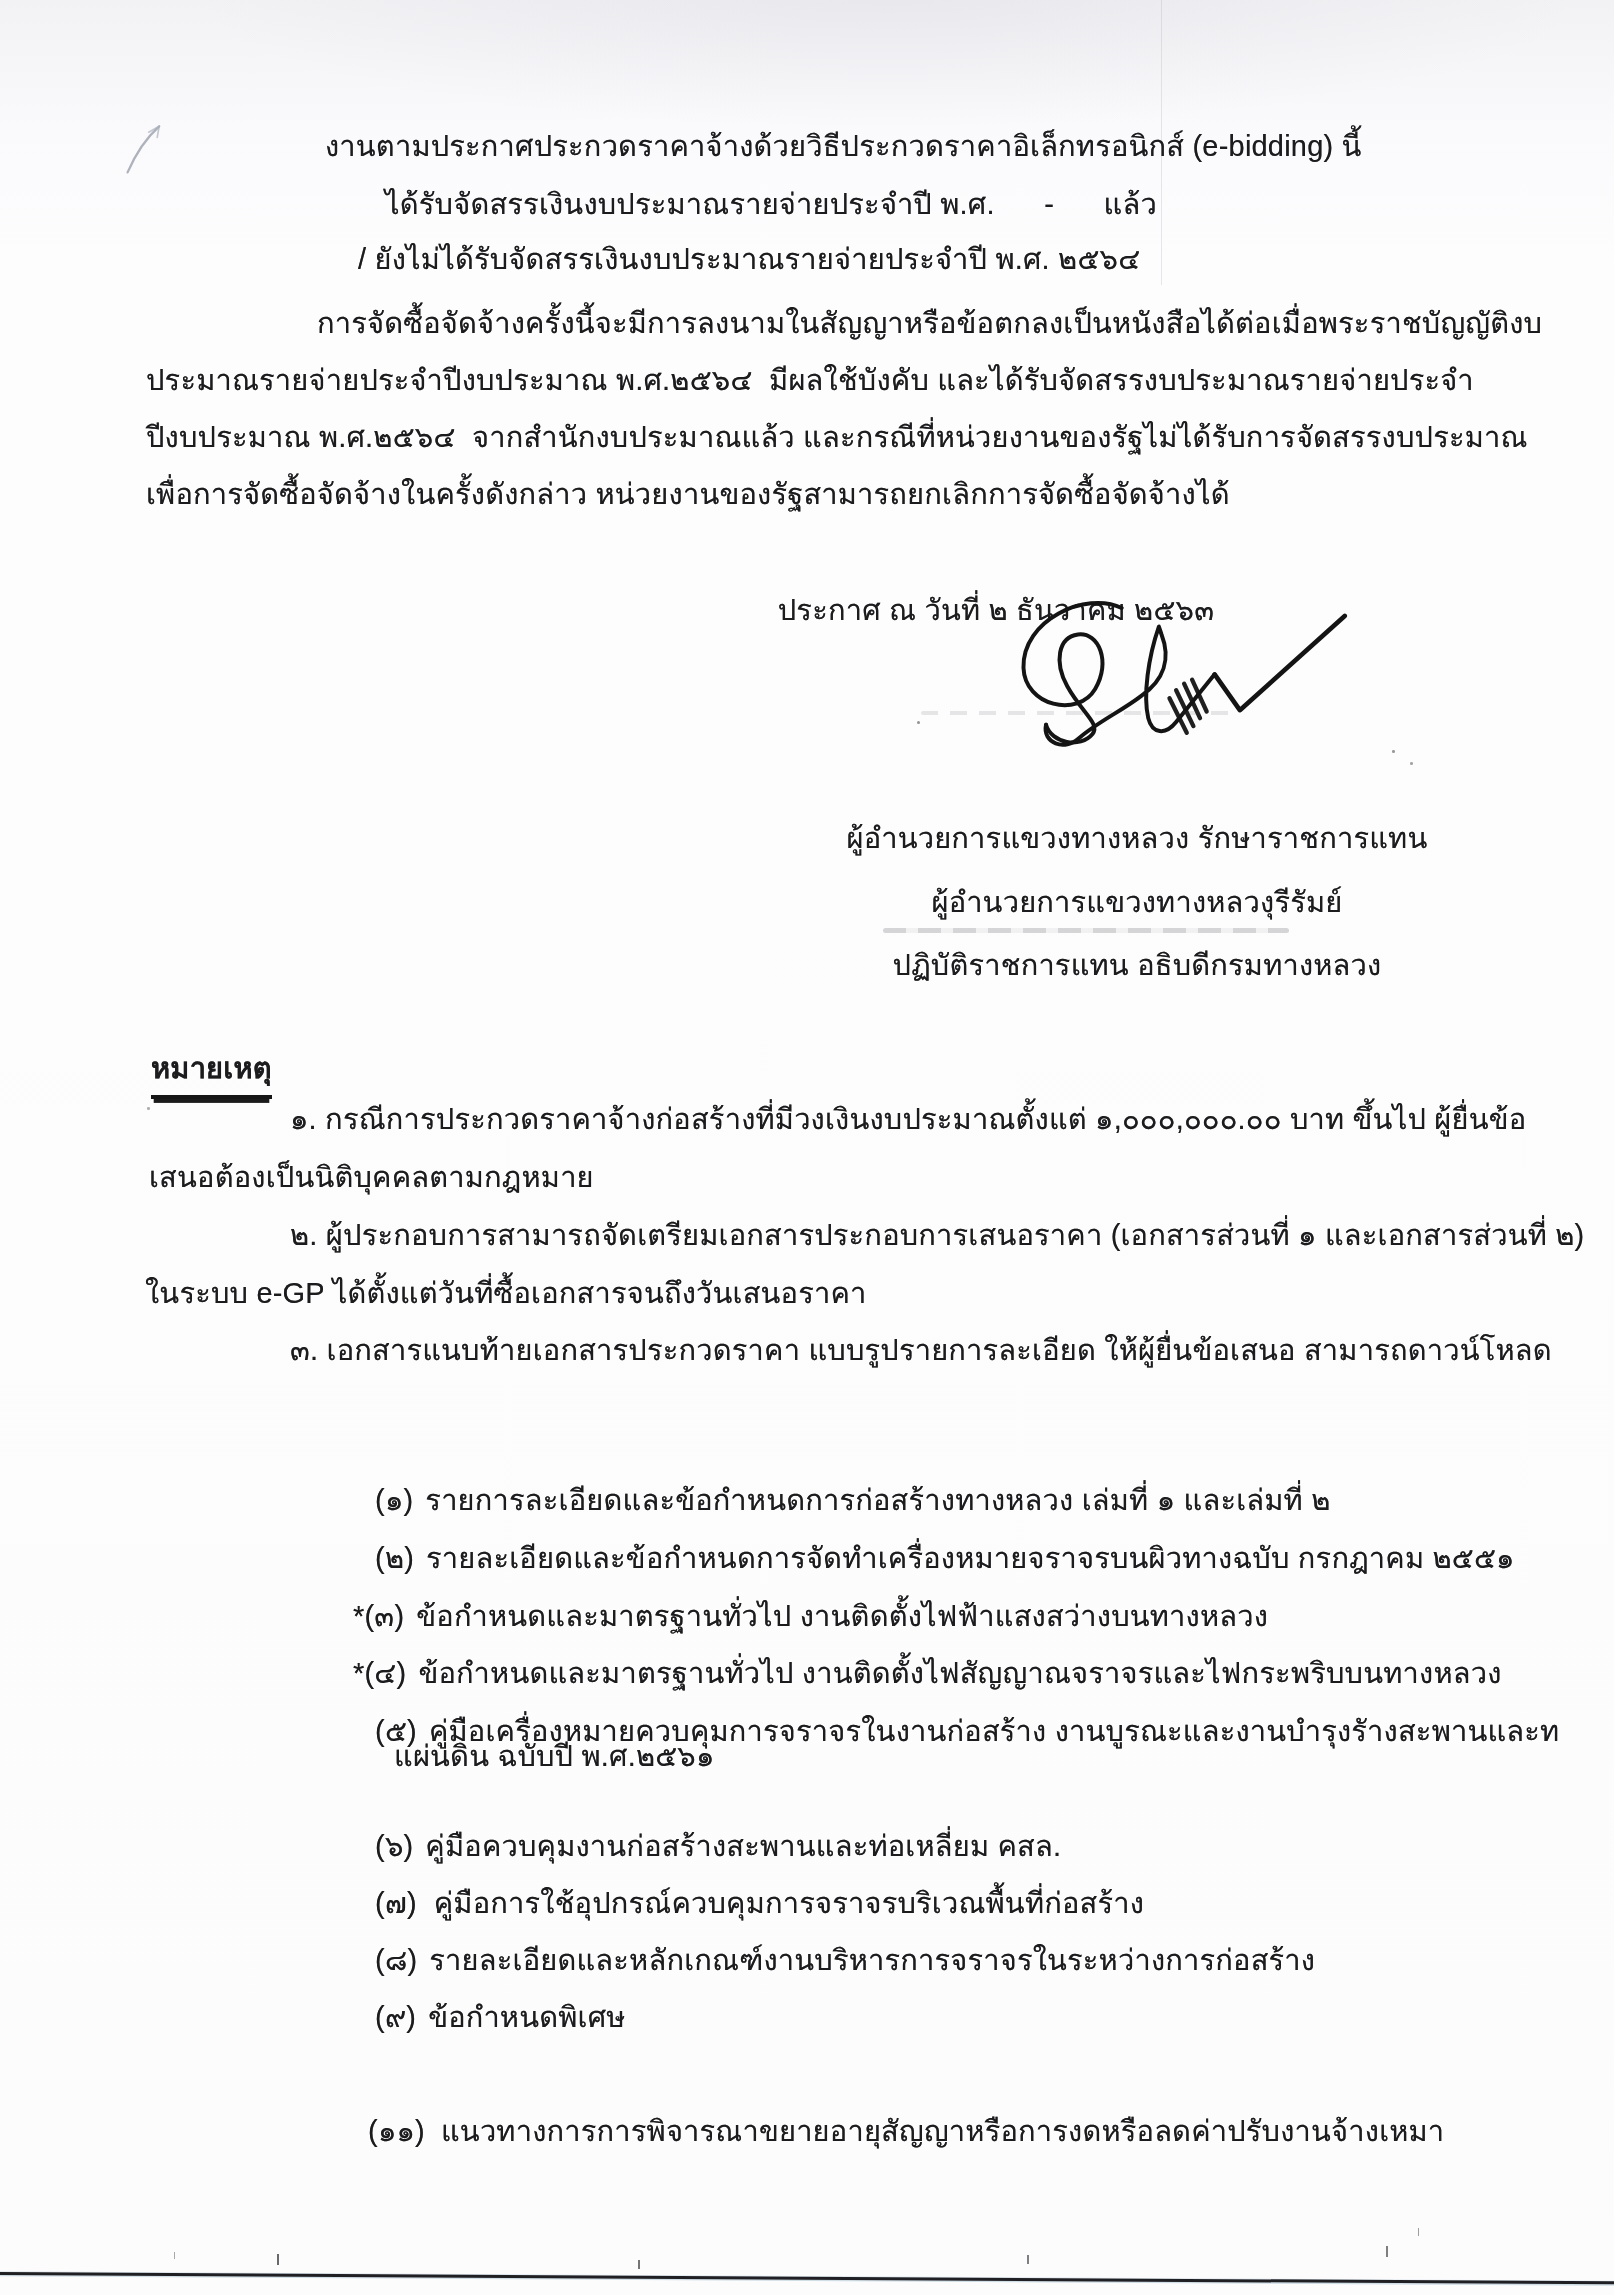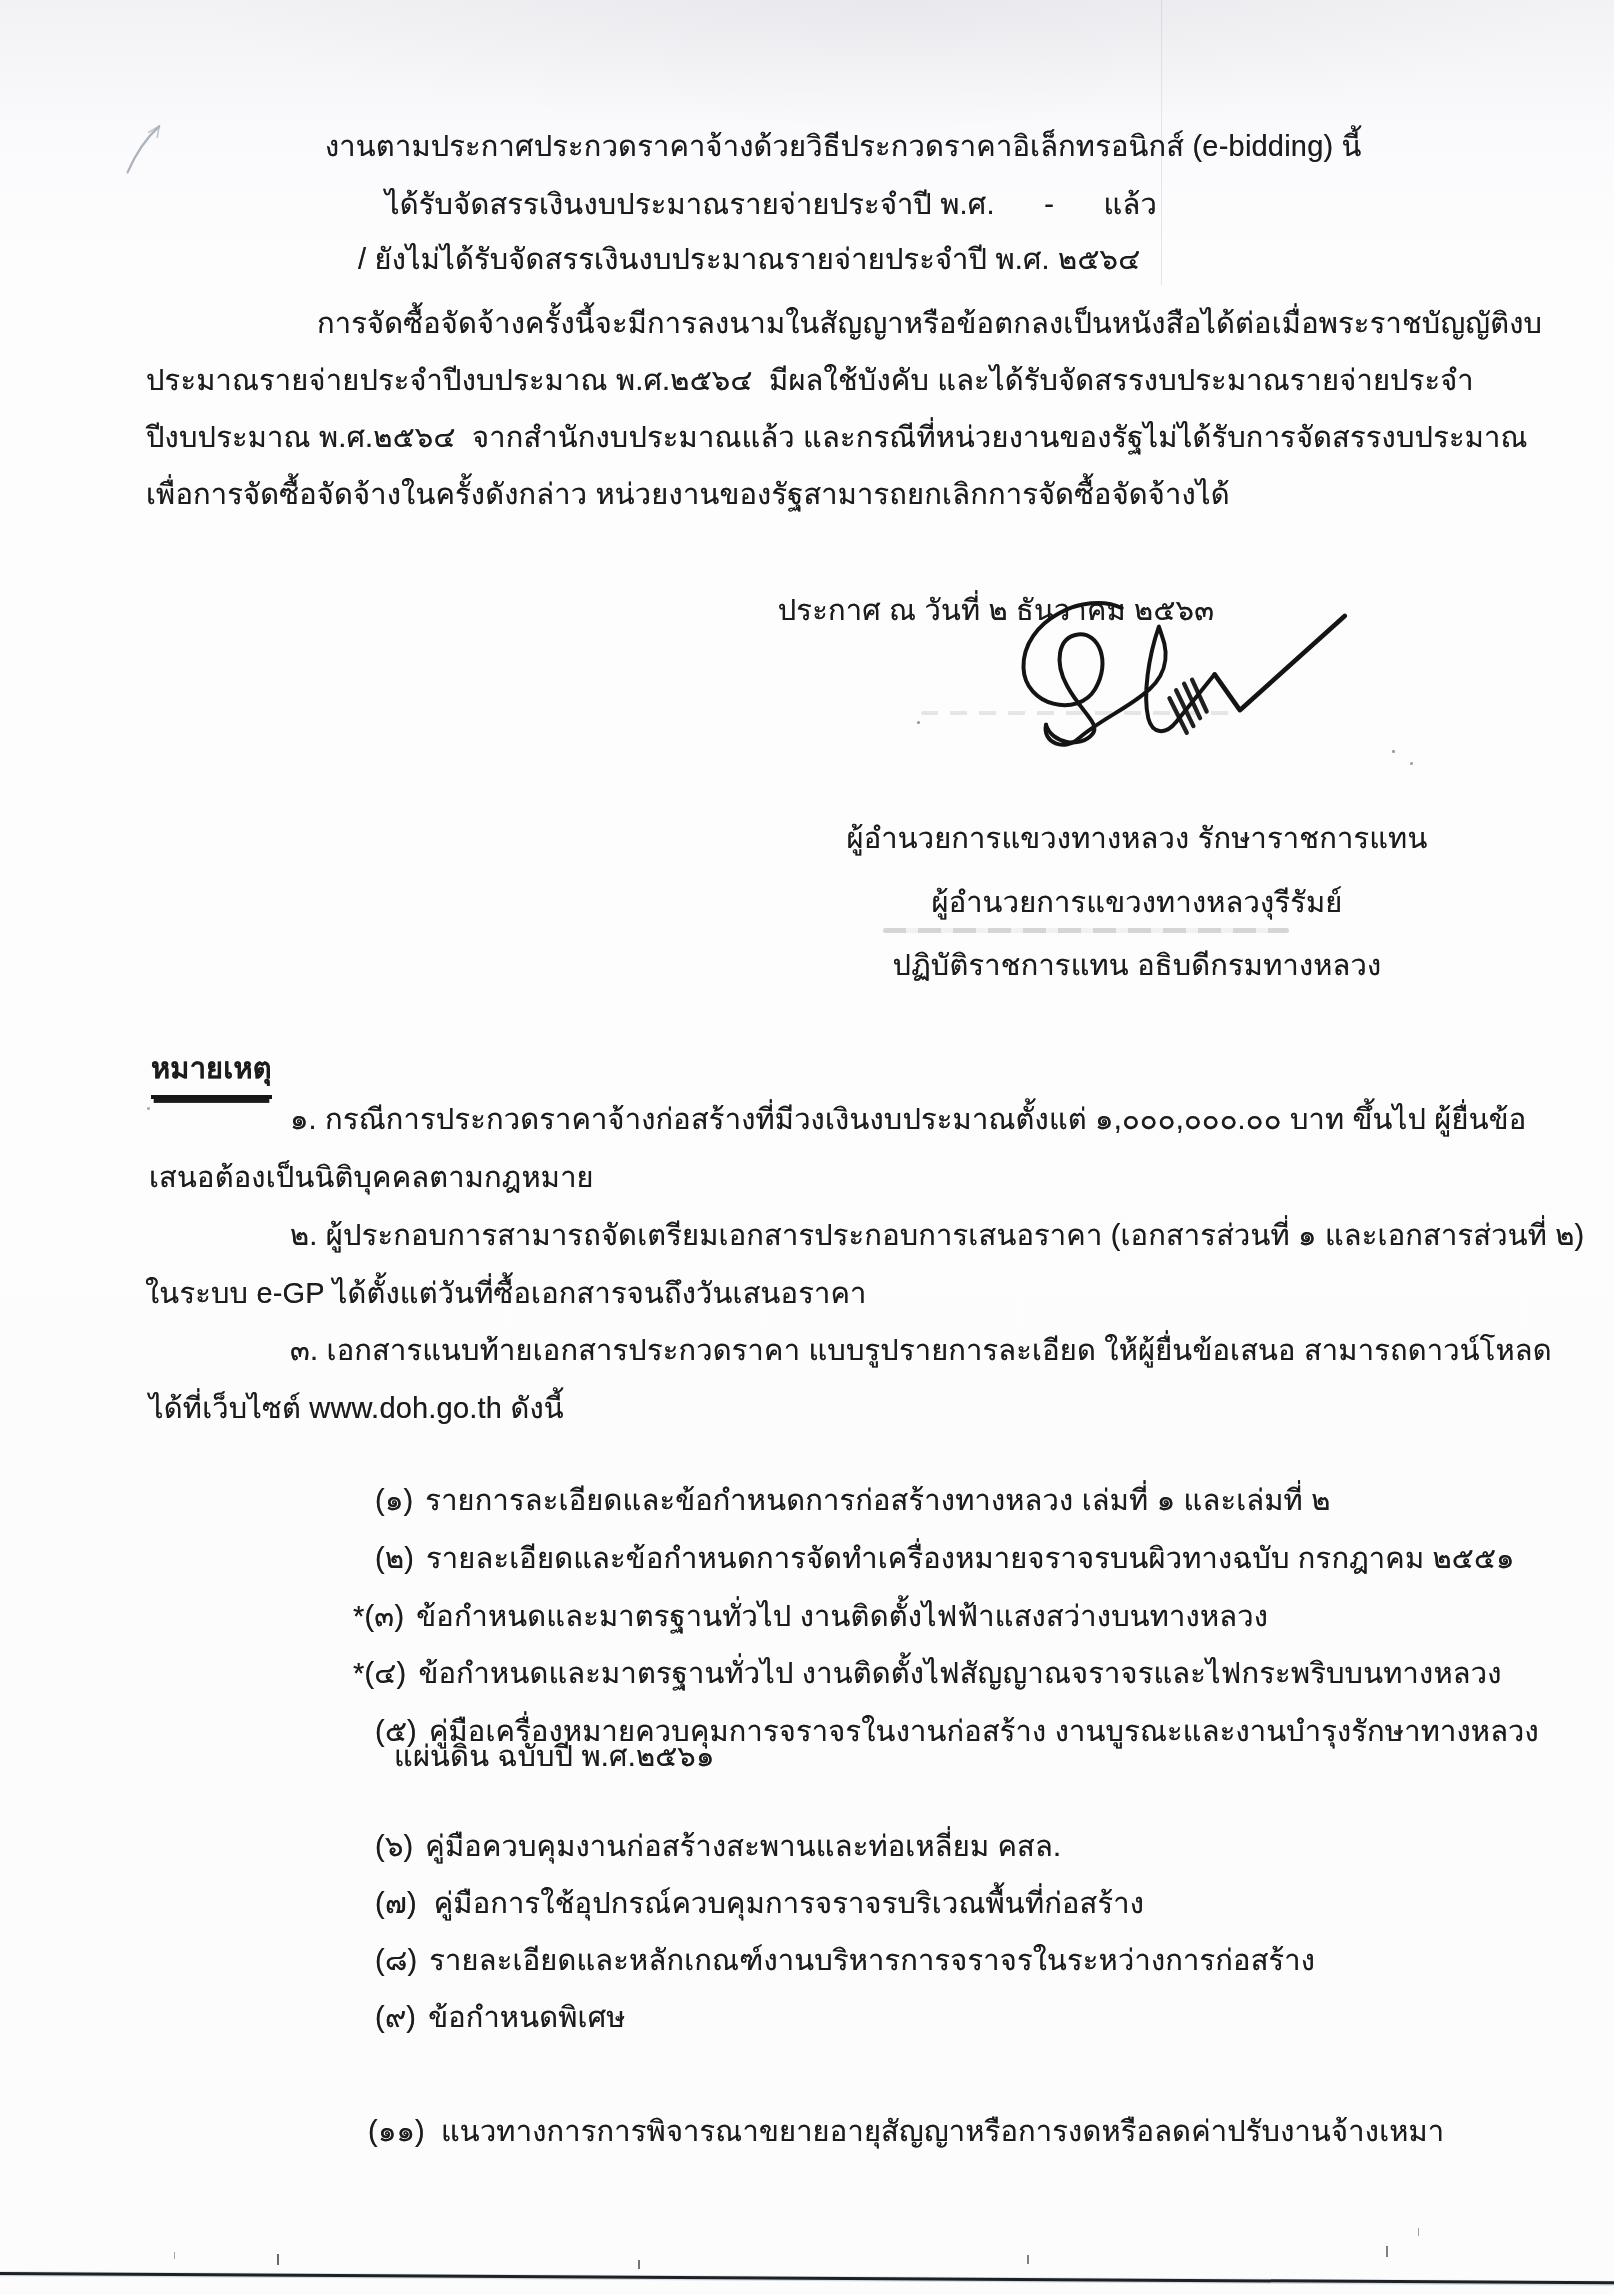--- a/index.html
+++ b/index.html
@@ -83,36 +83,35 @@
   <div class="streak" style="left:921px;top:711px;width:312px;height:4px;background:repeating-linear-gradient(90deg,rgba(60,60,65,.35) 0 17px,transparent 17px 29px);opacity:.35"></div>
   <div class="streak" style="left:883px;top:928px;width:406px;height:4.6px;background:repeating-linear-gradient(90deg,rgba(55,55,60,.5) 0 22.6px,rgba(55,55,60,.15) 22.6px 35px);opacity:.4"></div>
 
   <div class="line notes-heading" style="left:151px;top:1045px">หมายเหตุ</div>
 
   <div class="line" style="left:290px;top:1096px">๑. กรณีการประกวดราคาจ้างก่อสร้างที่มีวงเงินงบประมาณตั้งแต่ ๑,๐๐๐,๐๐๐.๐๐ บาท ขึ้นไป ผู้ยื่นข้อ</div>
   <div class="line" style="left:149px;top:1154px">เสนอต้องเป็นนิติบุคคลตามกฎหมาย</div>
   <div class="line" style="left:290px;top:1212px">๒. ผู้ประกอบการสามารถจัดเตรียมเอกสารประกอบการเสนอราคา (เอกสารส่วนที่ ๑ และเอกสารส่วนที่ ๒)</div>
   <div class="line" style="left:145px;top:1270px">ในระบบ e-GP ได้ตั้งแต่วันที่ซื้อเอกสารจนถึงวันเสนอราคา</div>
   <div class="line" style="left:290px;top:1327px">๓. เอกสารแนบท้ายเอกสารประกวดราคา แบบรูปรายการละเอียด ให้ผู้ยื่นข้อเสนอ สามารถดาวน์โหลด</div>
-  <div class="line" style="left:149px;top:1385px">ได้ที่เว็บไซต์ www.doh.go.th ดังนี้</div>
 
   <div class="line" style="left:342px;top:1444px">
     <span class="att-label">(๑)</span><span class="att-text">รายการละเอียดและข้อกำหนดการก่อสร้างทางหลวง เล่มที่ ๑ และเล่มที่ ๒</span>
   </div>
   <div class="line" style="left:342px;top:1502px">
     <span class="att-label">(๒)</span><span class="att-text">รายละเอียดและข้อกำหนดการจัดทำเครื่องหมายจราจรบนผิวทางฉบับ กรกฎาคม ๒๕๕๑</span>
   </div>
   <div class="line" style="left:320px;top:1560px">
     <span class="att-label">*(๓)</span><span class="att-text">ข้อกำหนดและมาตรฐานทั่วไป งานติดตั้งไฟฟ้าแสงสว่างบนทางหลวง</span>
   </div>
   <div class="line" style="left:320px;top:1617px">
     <span class="att-label">*(๔)</span><span class="att-text">ข้อกำหนดและมาตรฐานทั่วไป งานติดตั้งไฟสัญญาณจราจรและไฟกระพริบบนทางหลวง</span>
   </div>
   <div class="line" style="left:342px;top:1675px">
-    <span class="att-label">(๕)</span><span class="att-text">คู่มือเครื่องหมายควบคุมการจราจรในงานก่อสร้าง งานบูรณะและงานบำรุงรักษาทางหลวง</span>
+    <span class="att-label">(๕)</span><span class="att-text">คู่มือเครื่องหมายควบคุมการจราจรในงานก่อสร้าง งานบูรณะและงานบำรุงรัางสะพานและท</span>
   </div>
   <div class="line" style="left:394px;top:1733px">แผ่นดิน ฉบับปี พ.ศ.๒๕๖๑</div>
   <div class="line" style="left:342px;top:1790px">
     <span class="att-label">(๖)</span><span class="att-text">คู่มือควบคุมงานก่อสร้างสะพานและท่อเหลี่ยม คสล.</span>
   </div>
   <div class="line" style="left:342px;top:1847px">
     <span class="att-label">(๗)</span><span class="att-text" style="margin-left:17px">คู่มือการใช้อุปกรณ์ควบคุมการจราจรบริเวณพื้นที่ก่อสร้าง</span>
   </div>
   <div class="line" style="left:342px;top:1904px">
     <span class="att-label">(๘)</span><span class="att-text">รายละเอียดและหลักเกณฑ์งานบริหารการจราจรในระหว่างการก่อสร้าง</span>

